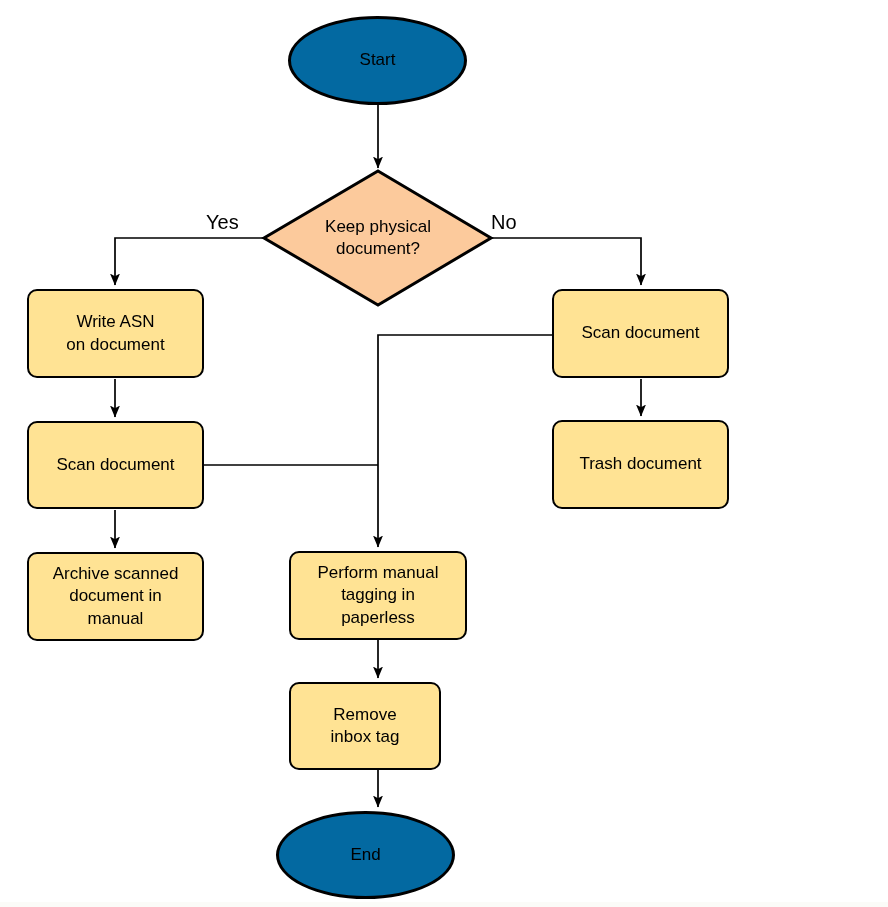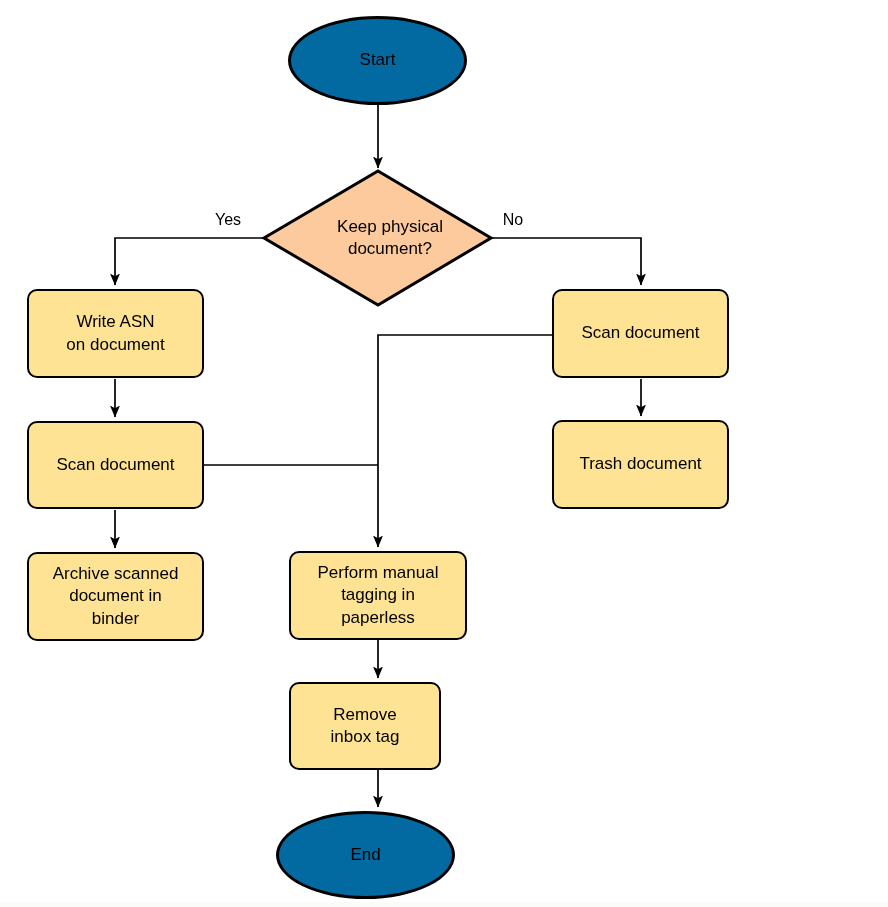--- a/index.html
+++ b/index.html
@@ -49,22 +49,21 @@
     display: flex;
     align-items: center;
     justify-content: center;
     text-align: center;
     white-space: pre-line;
     font-size: 17px;
     line-height: 1.3;
   }
   .edge-label {
     position: absolute;
-    font-size: 16px;
-    text-align: center;
+    font-size: 20px;
     white-space: nowrap;
   }
   .note {
     position: absolute;
     font-style: italic;
     font-size: 17.5px;
     line-height: 1.45;
     white-space: pre-line;
     text-align: left;
   }
@@ -102,32 +101,32 @@
     <polyline points="552,335 378,335 378,547" fill="none" stroke="#000000" stroke-width="1.7" marker-end="url(#arrow)"></polyline>
     <polyline points="204,465 378,465" fill="none" stroke="#000000" stroke-width="1.7"></polyline>
     <polyline points="378,640 378,678" fill="none" stroke="#000000" stroke-width="1.7" marker-end="url(#arrow)"></polyline>
     <polyline points="378,770 378,807" fill="none" stroke="#000000" stroke-width="1.7" marker-end="url(#arrow)"></polyline>
 
     <polygon points="378,171 491,238 378,305 264,238" fill="#fcca9c" stroke="#000000" stroke-width="3"></polygon>
   </svg>
 
   <div class="node ellipse" style="left:288px; top:16px; width:179px; height:89px;">Start</div>
 
-  <div class="diamond-text" style="left:305px; top:209px; width:170px; height:58px;">Keep physical
+  <div class="diamond-text" style="left:293px; top:209px; width:170px; height:58px;">Keep physical
 document?</div>
 
   <div class="edge-label" style="left:206px; top:211px; width:44px;">Yes</div>
   <div class="edge-label" style="left:491px; top:211px; width:44px;">No</div>
 
   <div class="node rect" style="left:27px; top:289px; width:177px; height:89px;">Write ASN
 on document</div>
   <div class="node rect" style="left:27px; top:421px; width:177px; height:88px;">Scan document</div>
   <div class="node rect" style="left:27px; top:552px; width:177px; height:89px;">Archive scanned
 document in
-binder</div>
+manual</div>
 
   <div class="node rect" style="left:552px; top:289px; width:177px; height:89px;">Scan document</div>
   <div class="node rect" style="left:289px; top:551px; width:178px; height:89px;">Perform manual
 tagging in
 paperless</div>
 
   <div class="node rect" style="left:552px; top:420px; width:177px; height:89px;">Trash document</div>
   <div class="node rect" style="left:289px; top:682px; width:152px; height:88px;">Remove
 inbox tag</div>
 

